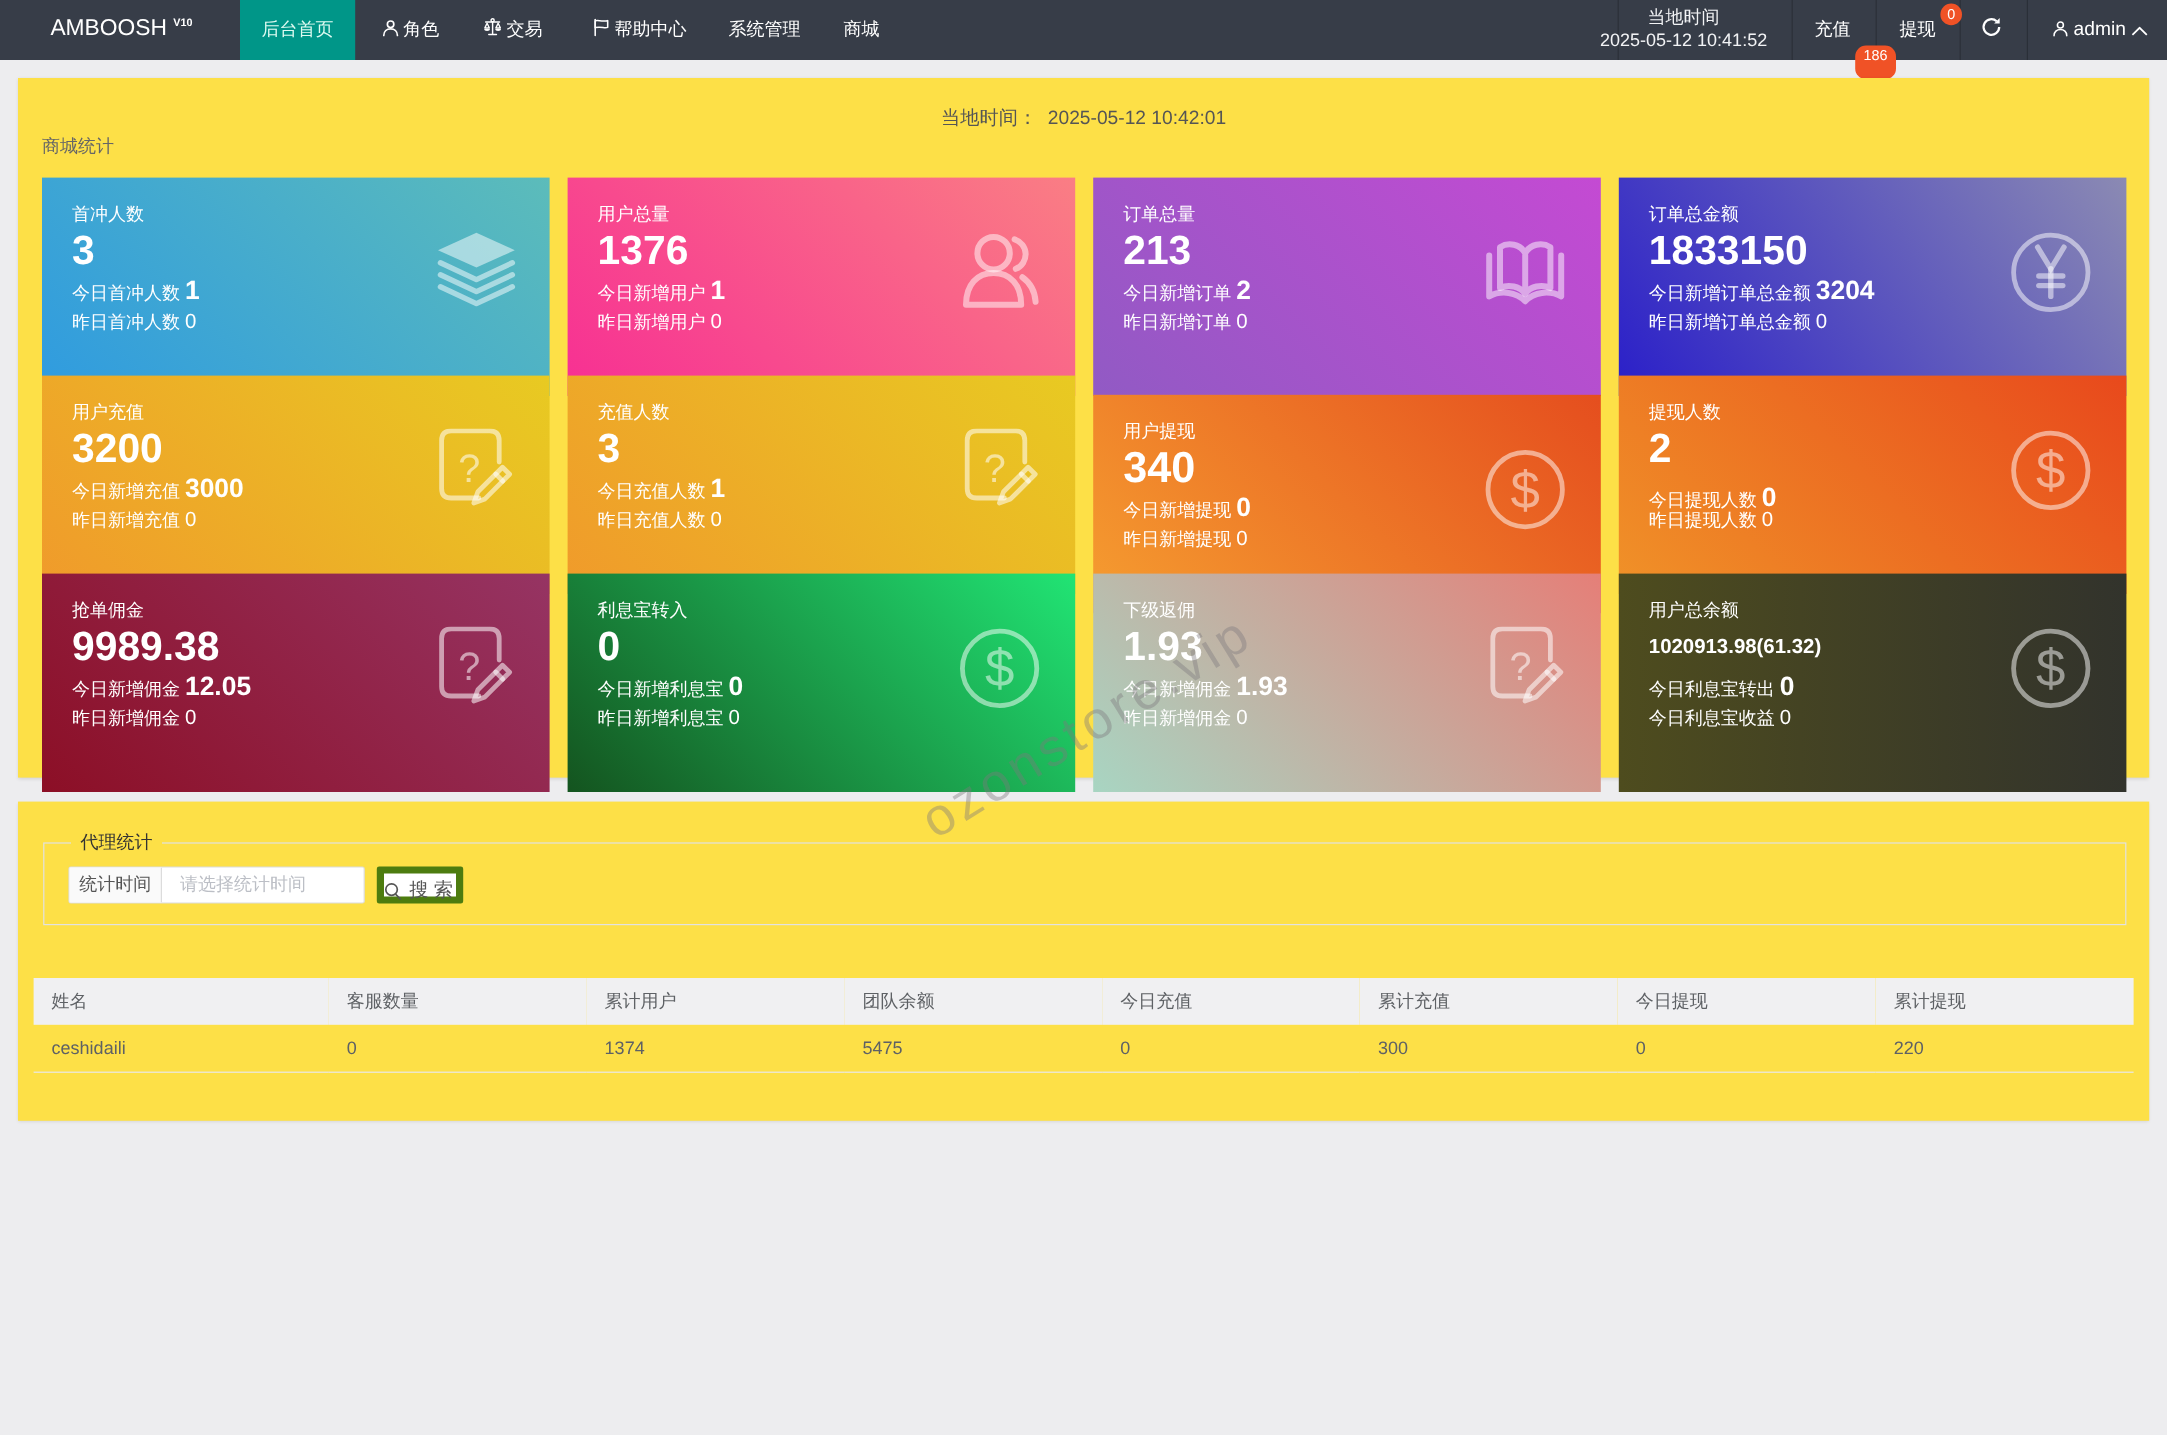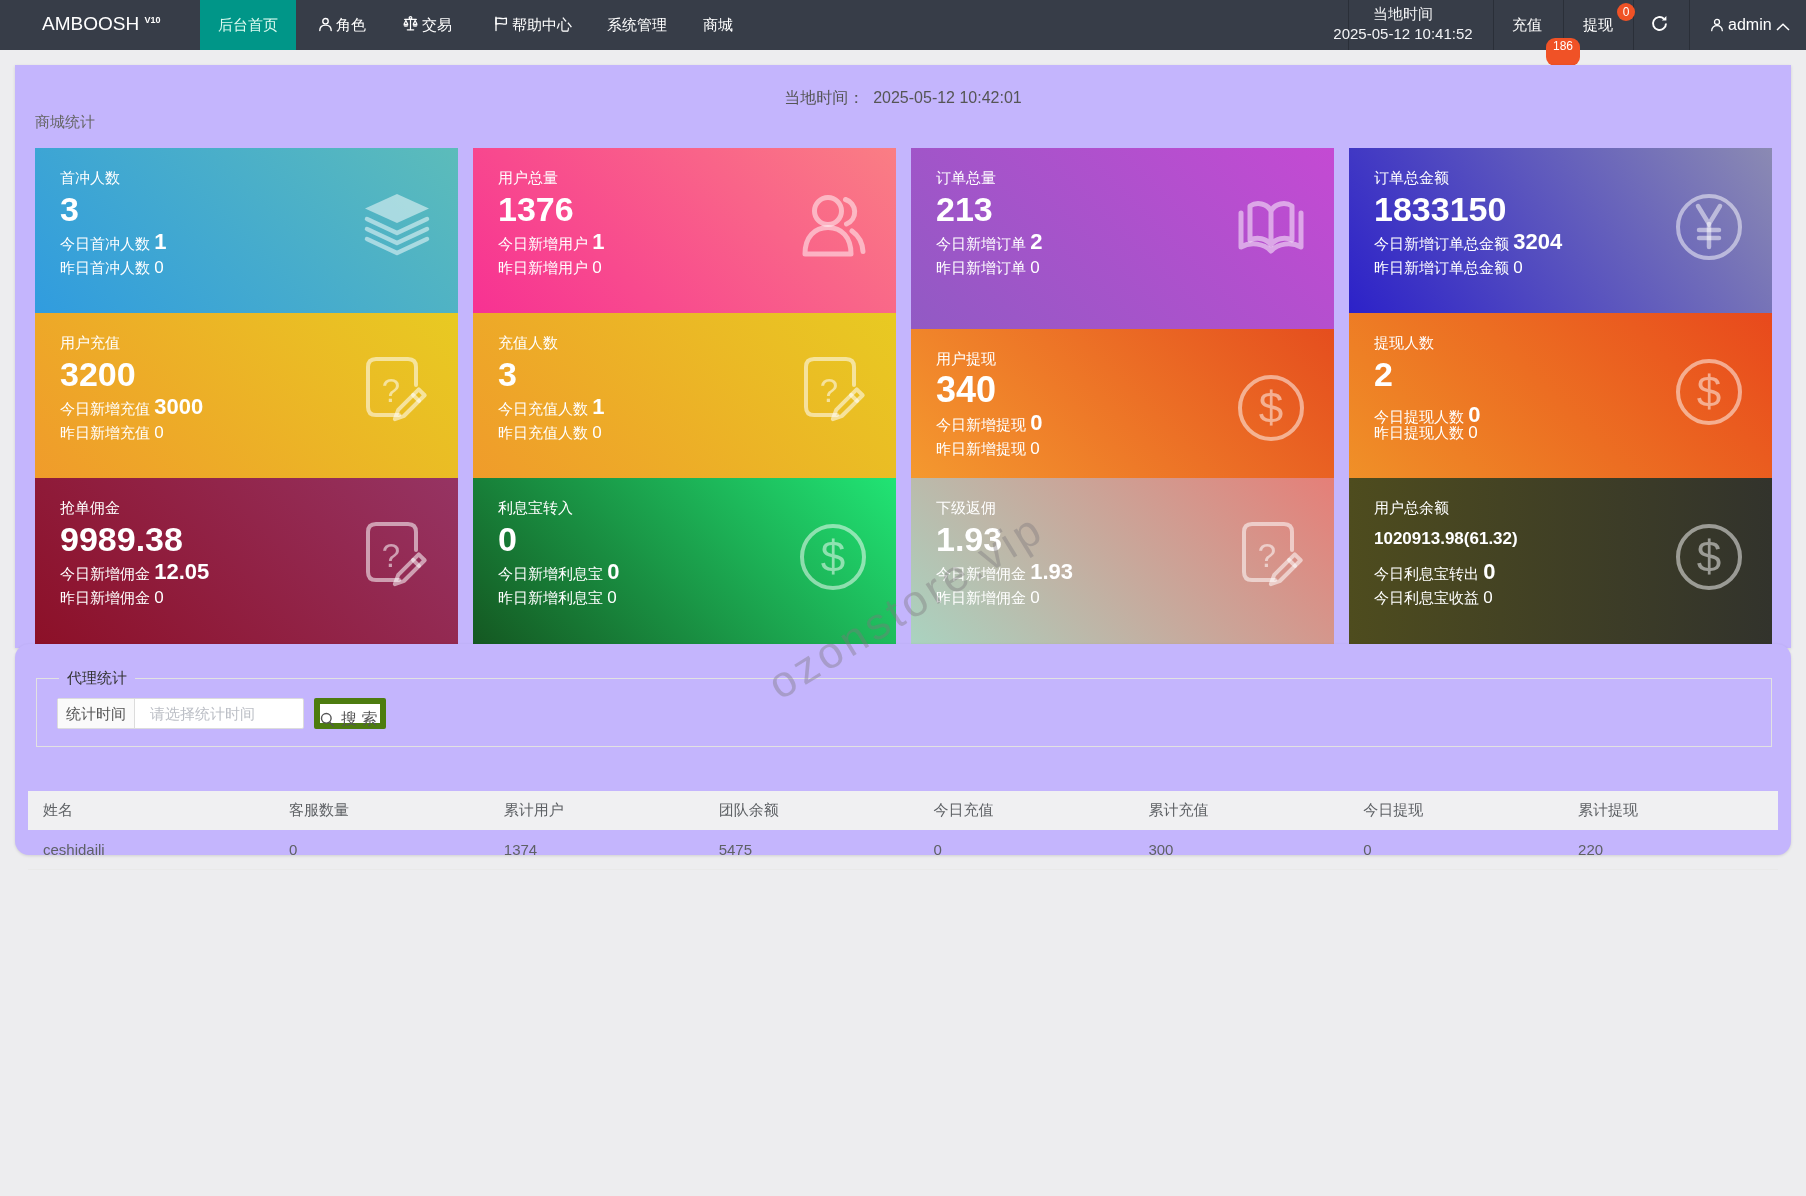--- a/index.html
+++ b/index.html
@@ -9,23 +9,23 @@
 .logo{position:absolute;left:42px;top:13px;color:#fff;font-size:19px;}
 .logo sup{font-size:9px;font-weight:bold;letter-spacing:0;}
 .tab-active{position:absolute;left:200px;top:0;width:96px;height:50px;background:#009688;color:#defbf1;font-size:15px;text-align:center;line-height:50px;}
 .nav{position:absolute;top:0;height:50px;line-height:50px;color:#fff;font-size:15px;}
 .nav svg{vertical-align:-2px;margin-right:3px;}
 .hsep{position:absolute;top:0;width:1px;height:50px;background:rgba(0,0,0,0.22);}
 .htime1{position:absolute;left:1348px;width:110px;top:5px;text-align:center;color:#f2f3f5;font-size:15px;}
 .htime2{position:absolute;left:1330px;width:146px;top:25px;text-align:center;color:#f2f3f5;font-size:15px;}
 .hitem{position:absolute;top:0;height:50px;line-height:50px;color:#fff;font-size:15px;}
 .badge{position:absolute;background:#f05226;color:#fff;font-size:12px;border-radius:9px;text-align:center;}
-.panel{position:absolute;left:15px;width:1776px;background:#c4b5fd;box-shadow:0 1px 3px rgba(0,0,0,0.12);}
+.panel{position:absolute;left:15px;width:1776px;background:#fde047;box-shadow:0 1px 3px rgba(0,0,0,0.12);}
 #panel1{top:65px;height:583px;}
-#panel2{top:644px;height:211px;border-radius:14px;}
+#panel2{top:668px;height:266px;}
 .localtime{position:absolute;left:0;width:1776px;top:23px;text-align:center;color:#555;font-size:16px;}
 .sec-title{position:absolute;left:20px;top:48px;color:#666;font-size:15px;}
 .card{position:absolute;width:423px;height:182px;color:#fff;}
 .ct{position:absolute;left:25px;top:21px;font-size:15px;}
 .cn{position:absolute;left:25px;font-weight:bold;line-height:32px;}
 .cl{position:absolute;left:25px;font-size:15px;}
 .cl b{font-size:22px;}
 .cl .n4{font-size:17px;}
 .cicon{position:absolute;right:28px;top:44px;}
 fieldset{position:absolute;left:21px;top:25px;width:1736px;height:78px;border:1px solid #e2e2e2;}

